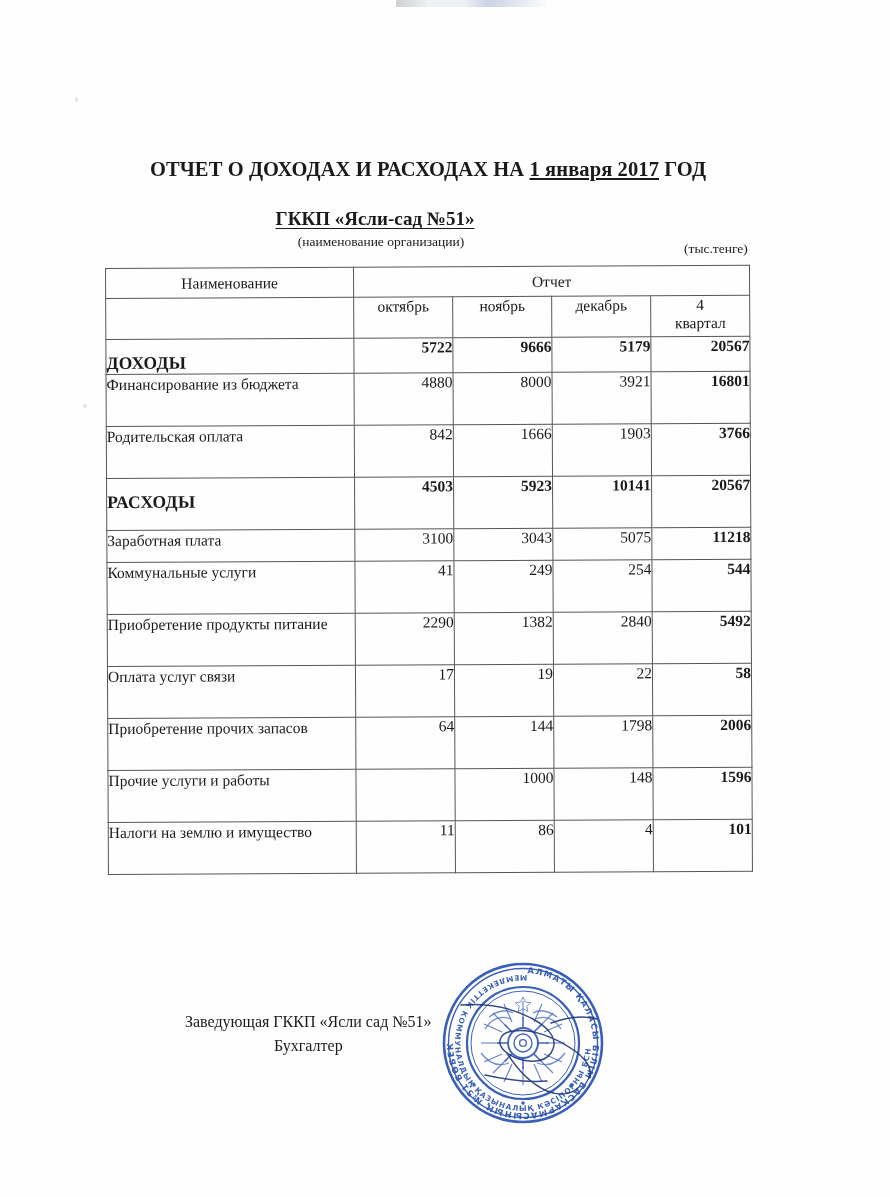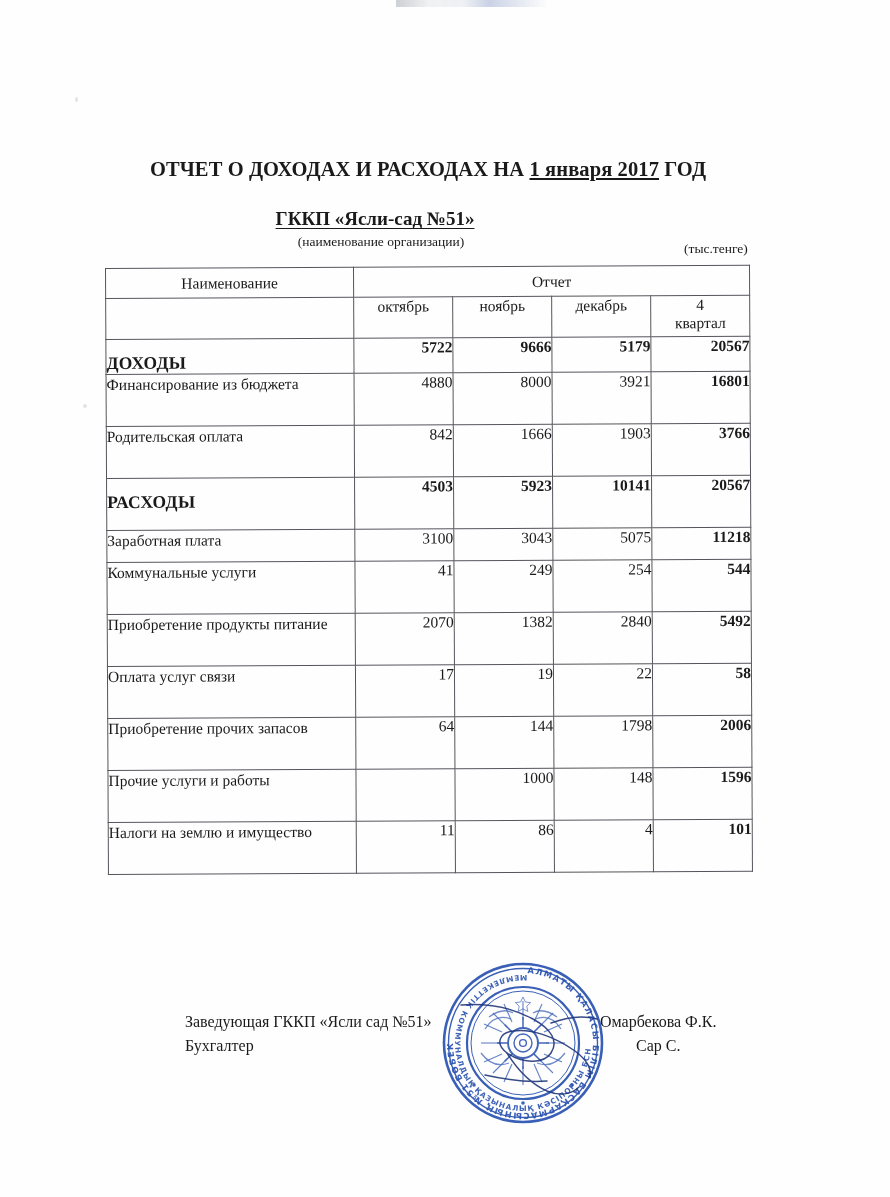--- a/index.html
+++ b/index.html
@@ -156,21 +156,21 @@
   }
   .num.b { font-weight: bold; }
 
   
   .sig {
     position: absolute;
     font-size: 16px;
     line-height: 1.5;
     white-space: nowrap;
   }
-  .sig-left  { top: 1010px; left: 185px; }
+  .sig-left  { top: 1010px; left: 185px; text-align: center; }
   .sig-right { top: 1010px; left: 600px; text-align: center; }
 
   
   .seal {
     position: absolute;
     top: 957px;
     left: 437px;
     width: 172px;
     height: 172px;
     pointer-events: none;
@@ -263,21 +263,21 @@
           </tr>
           <tr style="height: 52px;">
             <td class="rowlabel">Коммунальные услуги</td>
             <td class="num">41</td>
             <td class="num">249</td>
             <td class="num">254</td>
             <td class="num b">544</td>
           </tr>
           <tr style="height: 52px;">
             <td class="rowlabel">Приобретение продукты питание</td>
-            <td class="num">2070</td>
+            <td class="num">2290</td>
             <td class="num">1382</td>
             <td class="num">2840</td>
             <td class="num b">5492</td>
           </tr>
           <tr style="height: 52px;">
             <td class="rowlabel">Оплата услуг связи</td>
             <td class="num">17</td>
             <td class="num">19</td>
             <td class="num">22</td>
             <td class="num b">58</td>
@@ -303,24 +303,20 @@
             <td class="num">4</td>
             <td class="num b">101</td>
           </tr>
         </tbody>
     </table>
   </div>
 
   <div class="sig sig-left">
     <div>Заведующая ГККП «Ясли сад №51»</div>
     <div>Бухгалтер</div>
-  </div>
-  <div class="sig sig-right">
-    <div>Омарбекова Ф.К.</div>
-    <div>Сар С.</div>
   </div>
 
   <div class="seal">
     <svg viewBox="0 0 172 172" xmlns="http://www.w3.org/2000/svg">
       <defs>
         <path id="rimOuter" d="M86,86 m-70,0 a70,70 0 1,1 140,0 a70,70 0 1,1 -140,0"></path>
         <path id="rimInner" d="M86,86 m68,0 a68,68 0 1,0 -136,0 a68,68 0 1,0 136,0"></path>
       </defs>
       <g fill="none" stroke="#2a52b0" opacity="0.92">
         <circle cx="86" cy="86" r="79" stroke-width="2.6"></circle>

